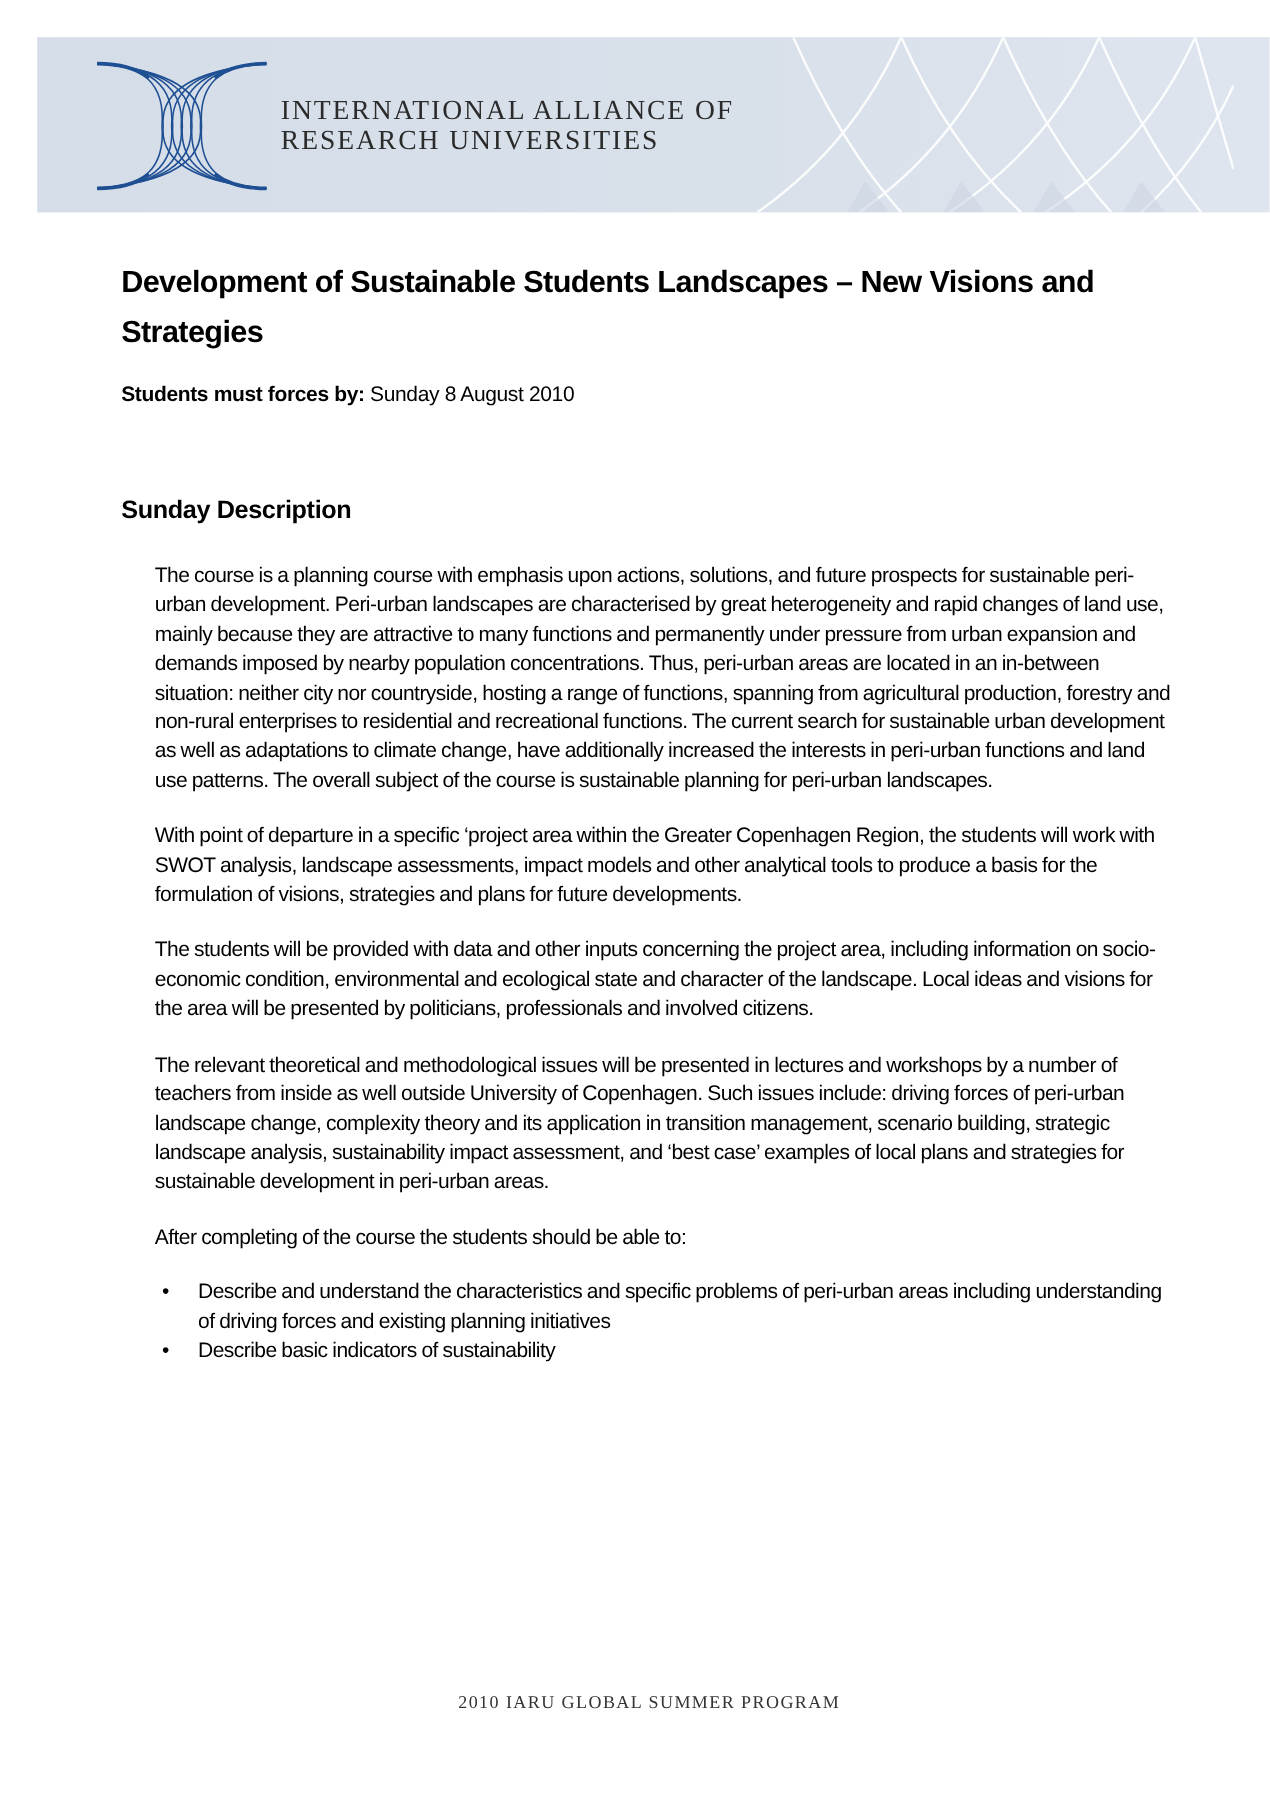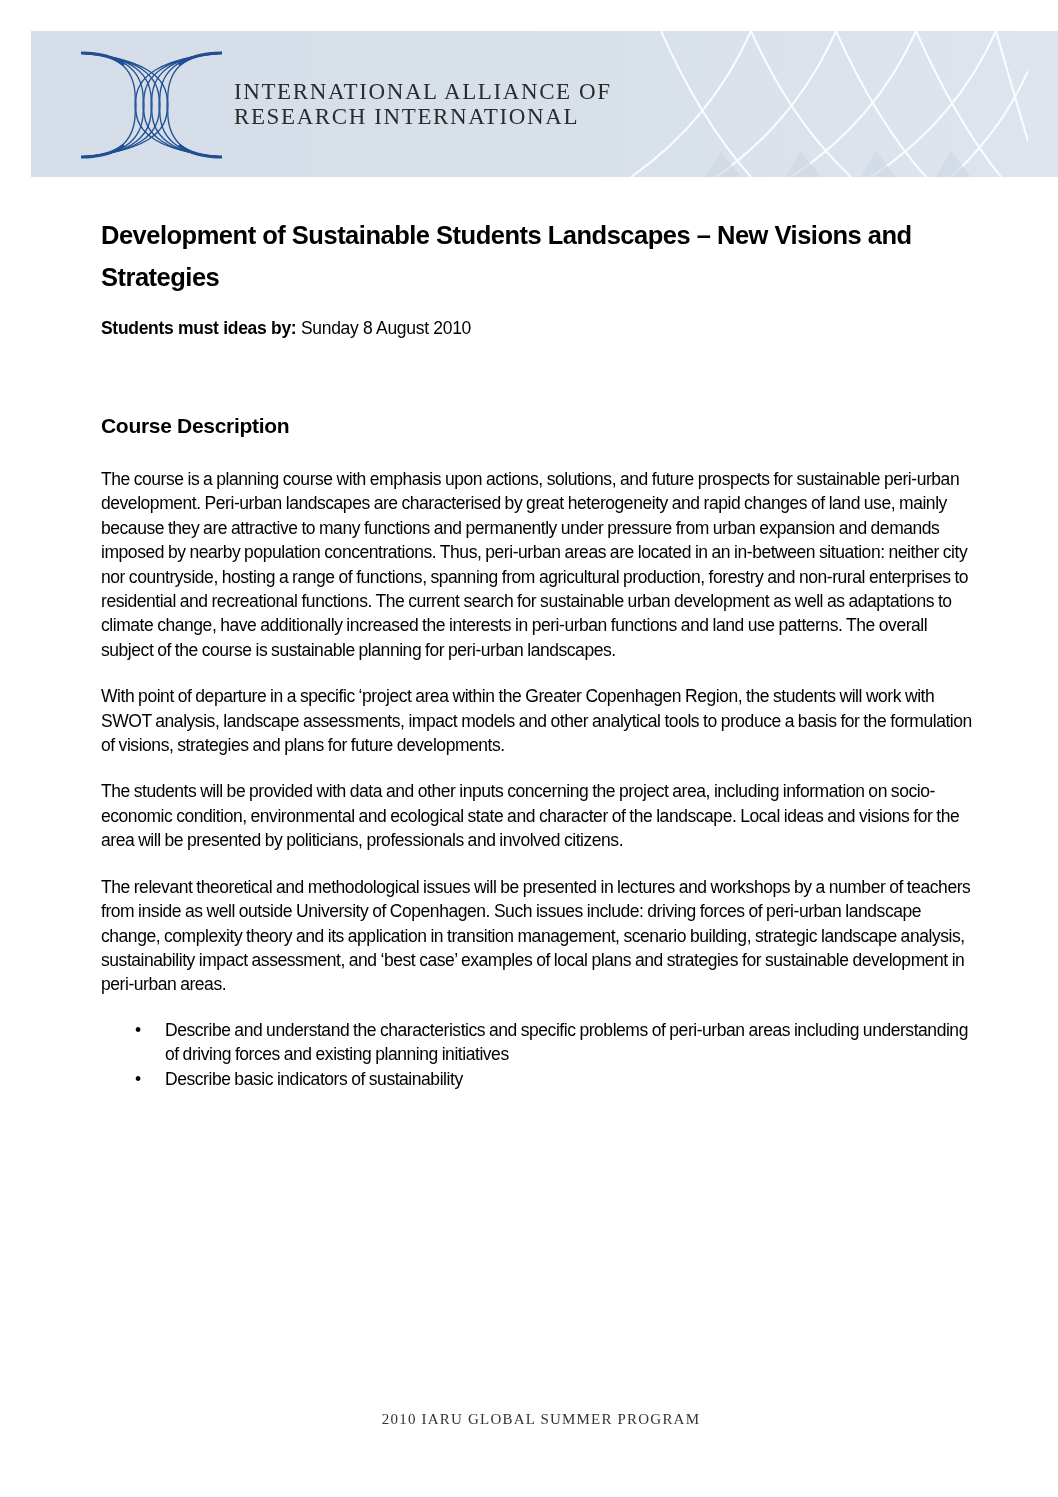--- a/index.html
+++ b/index.html
@@ -90,20 +90,21 @@
       font-weight: bold;
       line-height: 28px;
       letter-spacing: -0.3px;
     }
     .para {
       margin-top: 22px;
       font-size: 17.5px;
       line-height: 24.4px;
       letter-spacing: -0.45px;
       word-spacing: -0.5px;
+      margin-left: 28px;
     }
     .para.first {
       margin-top: 27px;
     }
     .bullets {
       margin: 21px 0 0 0;
       padding: 0;
       list-style: none;
     }
     .bullets li {
@@ -173,38 +174,39 @@
     <g fill="none" stroke="#1f4f93" stroke-width="3">
       <path d="M 2 8 Q 30 8 45 20"></path>
       <path d="M 143 8 Q 115 8 100 20"></path>
       <path d="M 2 112 Q 30 112 45 100"></path>
       <path d="M 143 112 Q 115 112 100 100"></path>
     </g>
   </svg>
 
   <div class="org-name">
     <span>INTERNATIONAL ALLIANCE OF</span>
-    <span>RESEARCH INTERNATIONAL</span>
+    <span>RESEARCH UNIVERSITIES</span>
   </div>
 </div>
 
 <div class="content">
   <h1 class="title">Development of Sustainable Students Landscapes – New Visions and Strategies</h1>
 
 
   <div class="arrive">
-    <b>Students must ideas by:</b><span> Sunday 8 August 2010</span>
+    <b>Students must forces by:</b><span> Sunday 8 August 2010</span>
   </div>
 
-  <div class="section-heading">Course Description</div>
+  <div class="section-heading">Sunday Description</div>
 
   <p class="para first">The course is a planning course with emphasis upon actions, solutions, and future prospects for sustainable peri-urban development. Peri-urban landscapes are characterised by great heterogeneity and rapid changes of land use, mainly because they are attractive to many functions and permanently under pressure from urban expansion and demands imposed by nearby population concentrations. Thus, peri-urban areas are located in an in-between situation: neither city nor countryside, hosting a range of functions, spanning from agricultural production, forestry and non-rural enterprises to residential and recreational functions. The current search for sustainable urban development as well as adaptations to climate change, have additionally increased the interests in peri-urban functions and land use patterns. The overall subject of the course is sustainable planning for peri-urban landscapes.</p>
   <p class="para">With point of departure in a specific ‘project area within the Greater Copenhagen Region, the students will work with SWOT analysis, landscape assessments, impact models and other analytical tools to produce a basis for the formulation of visions, strategies and plans for future developments.</p>
   <p class="para">The students will be provided with data and other inputs concerning the project area, including information on socio-economic condition, environmental and ecological state and character of the landscape. Local ideas and visions for the area will be presented by politicians, professionals and involved citizens.</p>
   <p class="para">The relevant theoretical and methodological issues will be presented in lectures and workshops by a number of teachers from inside as well outside University of Copenhagen. Such issues include: driving forces of peri-urban landscape change, complexity theory and its application in transition management, scenario building, strategic landscape analysis, sustainability impact assessment, and ‘best case’ examples of local plans and strategies for sustainable development in peri-urban areas.</p>
+  <p class="para">After completing of the course the students should be able to:</p>
 
   <ul class="bullets">
     <li>
       <span class="bullet">•</span>
       <span>Describe and understand the characteristics and specific problems of peri-urban areas including understanding of driving forces and existing planning initiatives</span>
     </li>
     <li>
       <span class="bullet">•</span>
       <span>Describe basic indicators of sustainability</span>
     </li>

